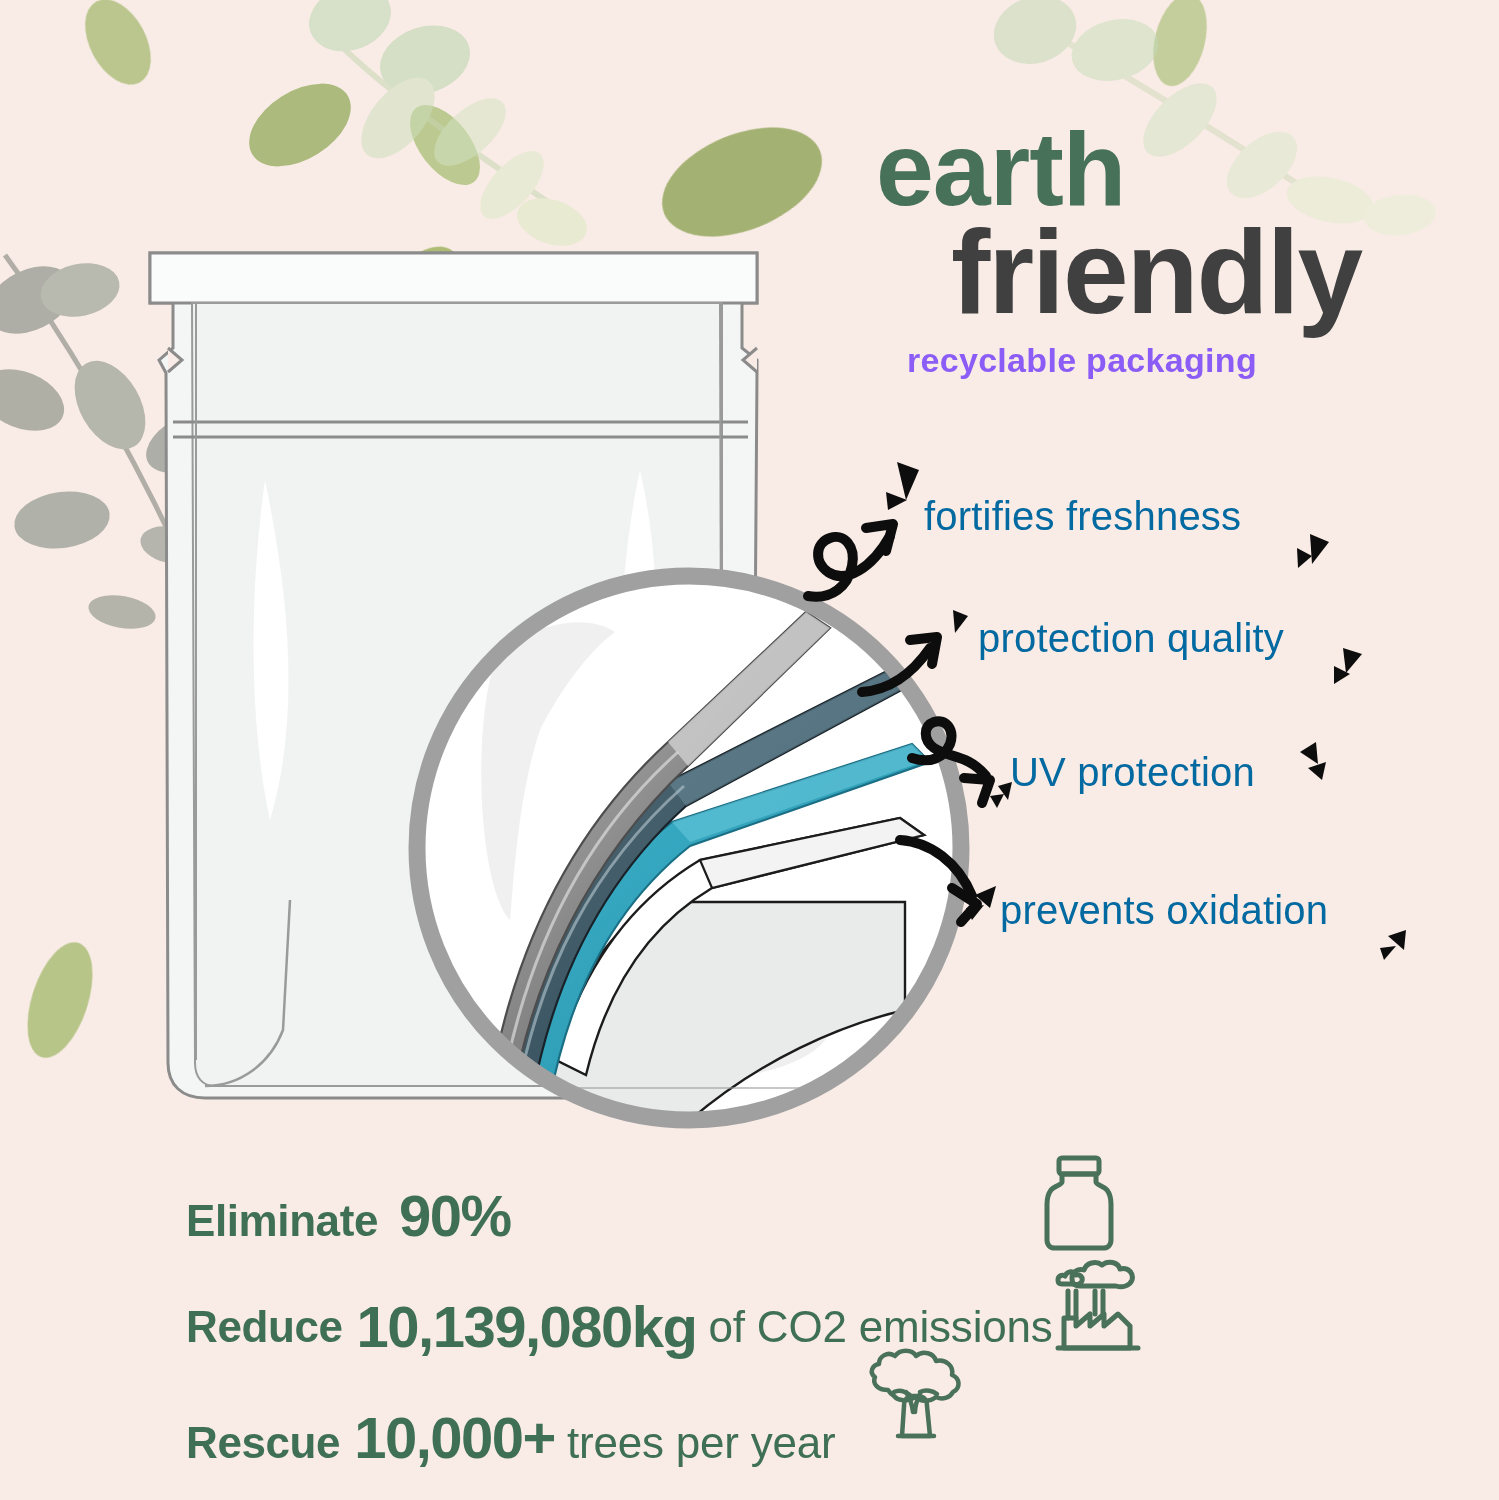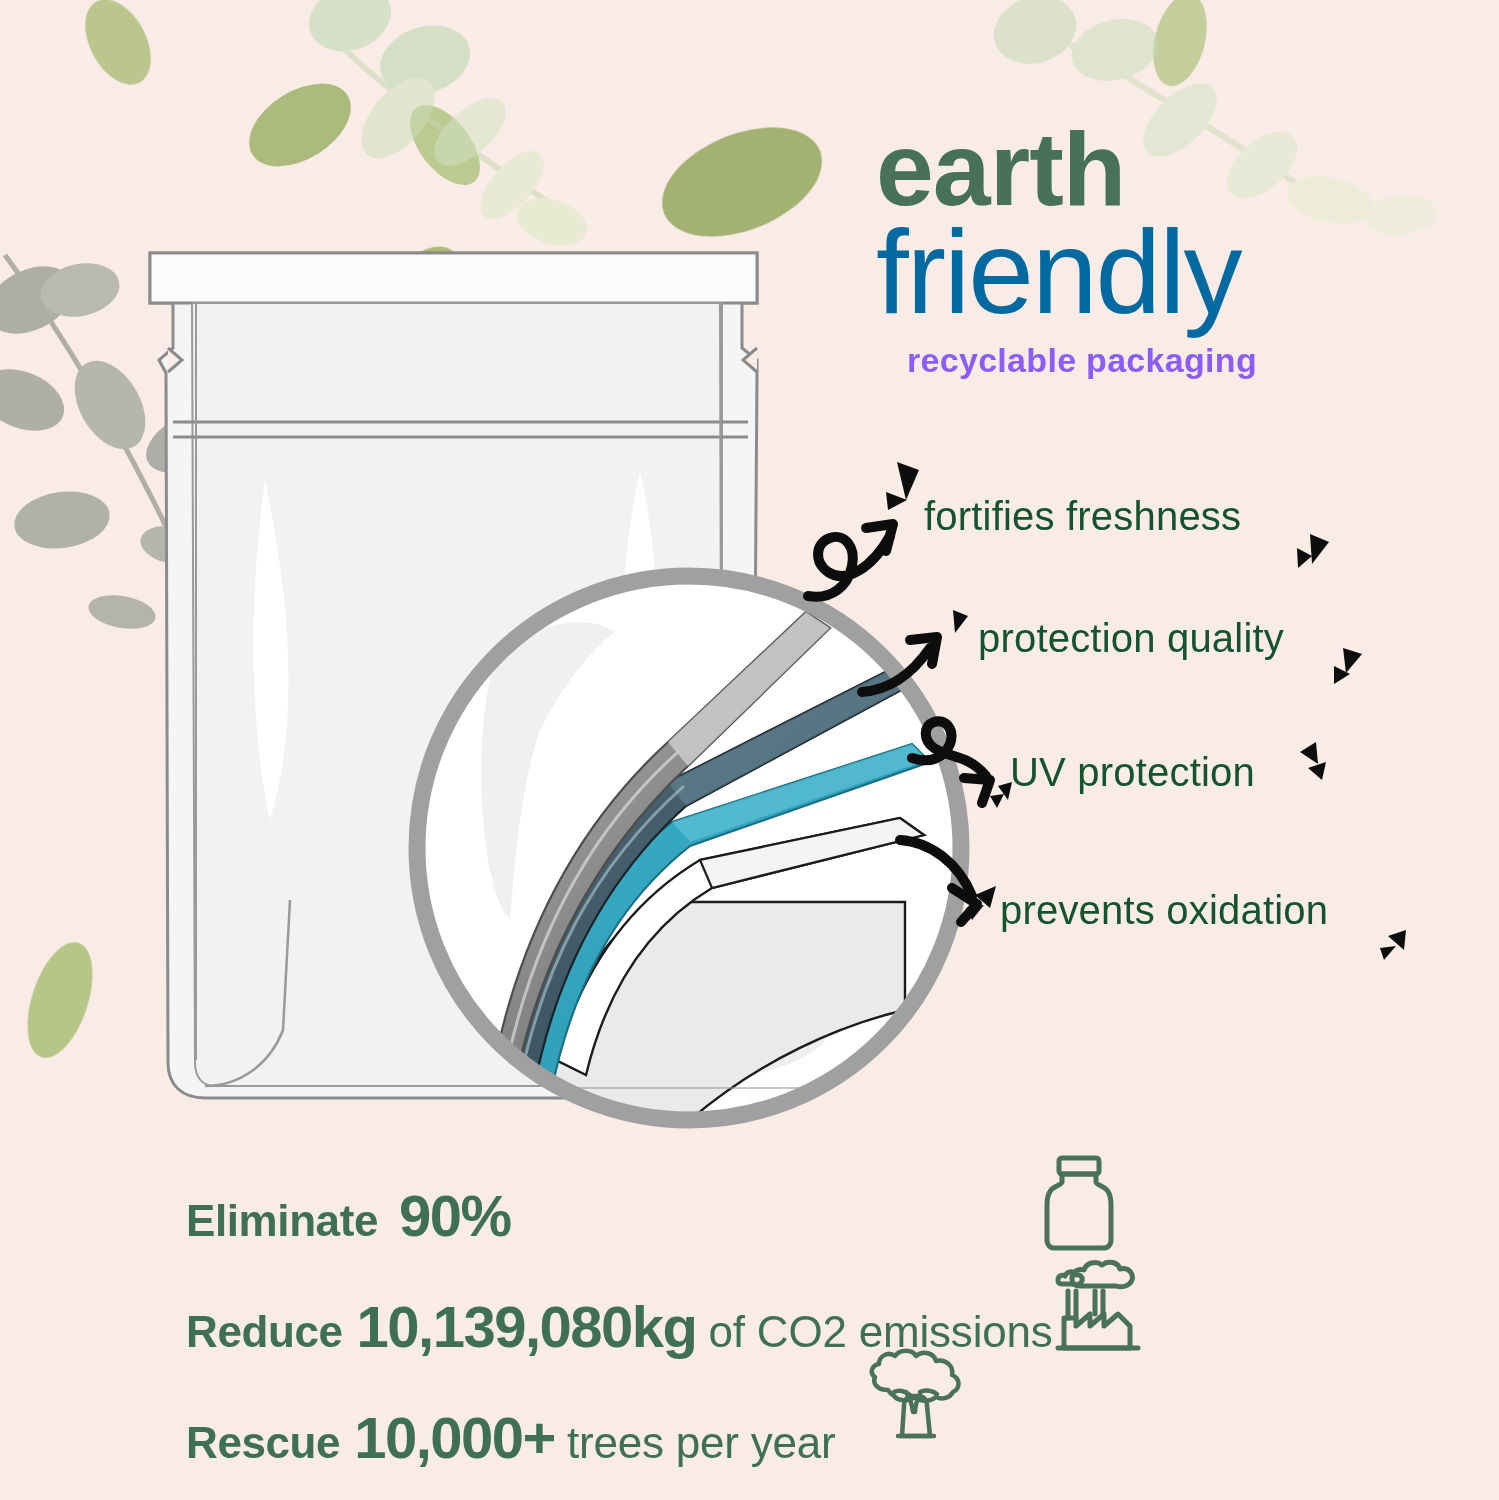--- a/index.html
+++ b/index.html
@@ -15,53 +15,53 @@
 
   
   #headline{
     position:absolute;left:876px;top:120px;width:560px;
   }
   #headline .l1{
     font-size:104px;line-height:0.96;font-weight:bold;
     color:#477259;letter-spacing:-1px;
   }
   #headline .l2{
-    font-size:118px;line-height:0.96;font-weight:400;
-    color:#0369a1;letter-spacing:-2px;margin-top:-4px;
+    font-size:118px;line-height:0.96;font-weight:700;
+    color:#404040;letter-spacing:-2px;margin-top:-4px;text-align:center;
   }
   #headline .sub{
     font-size:34px;color:#8b5cf6;font-weight:700;
     margin-top:12px;letter-spacing:0.3px;margin-left:31px;
   }
 
   
   .feat{
     position:absolute;
-    font-size:40px;color:#14532d;font-weight:300;
+    font-size:40px;color:#0369a1;font-weight:300;
     white-space:nowrap;letter-spacing:0.2px;
   }
   #feat-0{left:924px;top:494px;}
   #feat-1{left:978px;top:616px;}
   #feat-2{left:1010px;top:750px;}
   #feat-3{left:1000px;top:888px;}
 
   
   #stats{position:absolute;left:186px;top:1148px;width:1180px;}
   #stats .lead{
     font-size:32px;color:#5d7a66;font-weight:300;letter-spacing:0.2px;
   }
   .stat-row{
     display:flex;align-items:baseline;
     margin-top:28px;color:#3f7056;white-space:nowrap;
   }
   .stat-verb{font-size:44px;font-weight:bold;letter-spacing:-0.4px;}
   .stat-num{font-size:58px;font-weight:bold;letter-spacing:-1.5px;margin-left:14px;}
   .stat-tail{font-size:44px;font-weight:400;margin-left:12px;letter-spacing:-0.2px;}
   #row-0{margin-top:34px;gap:7px;}
-  #row-1{margin-top:44px;}
+  #row-1{margin-top:44px;align-items:center;}
   #row-2{margin-top:44px;}
 
   
   .stat-icon{position:absolute;}
   #icon-bottle{left:1040px;top:1152px;}
   #icon-factory{left:1050px;top:1256px;}
   #icon-tree{left:858px;top:1348px;}
 </style>
 </head>
 <body>

